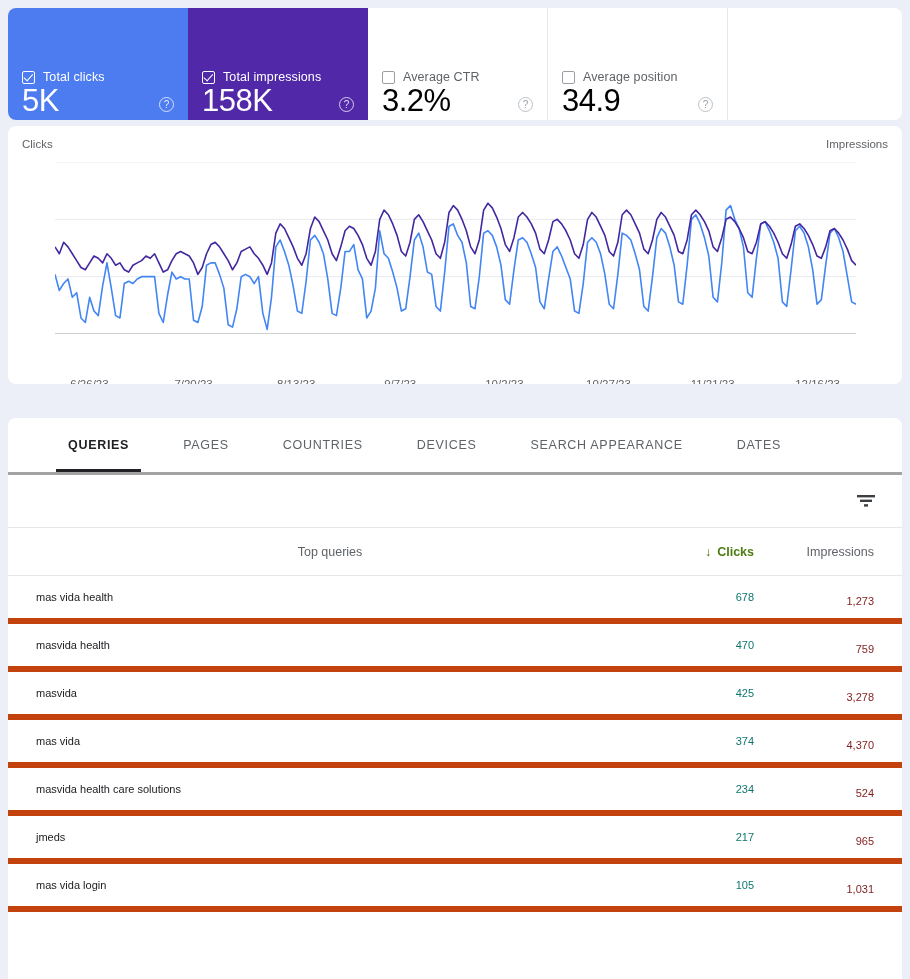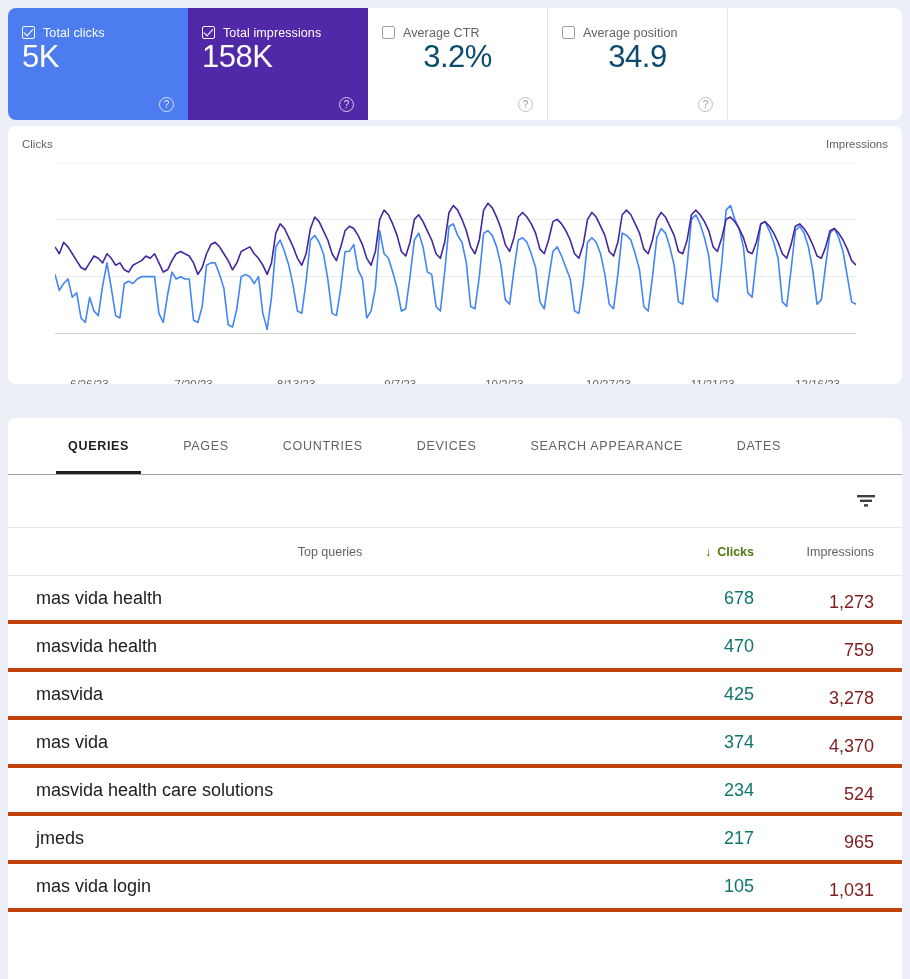--- a/index.html
+++ b/index.html
@@ -21,38 +21,38 @@
   .metric {
     position: relative; width: 180px; height: 112px;
     padding: 18px 14px 0 14px;
     border-right: 1px solid #e4e6ea;
     flex: 0 0 auto;
   }
   .metric.selected { border-right: none; }
   .metric.blue   { background: #4d7cf0; }
   .metric.purple { background: #5128a8; }
   .metric.plain  { background: #ffffff; }
-  .metric-head { display: flex; gap: 8px; }
+  .metric-head { display: flex; align-items: center; gap: 8px; margin-top: 44px; }
   .cbox {
     width: 13px; height: 13px; border-radius: 2px; flex: 0 0 auto;
     border: 1.5px solid #ffffff; position: relative; background: transparent;
   }
   .metric.plain .cbox { border-color: #9aa0a6; }
   .cbox.checked::after {
     content: ""; position: absolute; left: 3.2px; top: 0.4px;
     width: 4px; height: 7.5px; border: solid #ffffff;
     border-width: 0 1.6px 1.6px 0; transform: rotate(42deg);
   }
   .metric-label { font-size: 12.5px; letter-spacing: .1px; color: #ffffff; white-space: nowrap; }
   .metric.plain .metric-label { color: #5f6368; }
   .metric-value {
     font-size: 31px; line-height: 1.1;
     font-weight: 400; color: #ffffff; letter-spacing: -0.5px;
   }
-  .metric.plain .metric-value { color: #0c4a6e; text-align: center; }
+  .metric.plain .metric-value { color: #000000; }
   .help {
     position: absolute; right: 14px; bottom: 8px;
     width: 15px; height: 15px; border-radius: 50%;
     border: 1.3px solid rgba(255,255,255,.75);
     color: rgba(255,255,255,.85); font-size: 10px;
     display: flex; align-items: center; justify-content: center;
     line-height: 1;
   }
   .metric.plain .help { border-color: #bdc1c6; color: #9aa0a6; }
 
@@ -72,21 +72,21 @@
     transform: translateX(-50%); white-space: nowrap;
   }
 
   
   .table-card {
     position: absolute; left: 8px; top: 418px; width: 894px; height: 561px;
     background: #ffffff; border-radius: 8px 8px 0 0; overflow: hidden;
   }
   .tabs {
     height: 57px; display: flex; align-items: stretch;
-    border-bottom: 1px solid #a3a3a3; padding-left: 48px;
+    border-bottom: 3px solid #a3a3a3; padding-left: 48px;
   }
   .tab {
     position: relative; display: flex; align-items: center;
     padding: 0 12px; margin-right: 30px;
     font-size: 12.5px; letter-spacing: .7px; color: #5f6368;
     cursor: pointer; white-space: nowrap;
   }
   .tab.active { color: #202124; font-weight: 700; }
   .tab.active::after {
     content: ""; position: absolute; left: 0; right: 0; bottom: 0;
@@ -101,22 +101,22 @@
     display: flex; align-items: center; height: 48px;
     border-bottom: 1px solid #e4e6ea; padding: 0 28px;
     font-size: 12.5px; color: #5f6368;
   }
   .th-q { flex: 1 1 auto; text-align: center; }
   .th-c { width: 130px; text-align: right; color: #4d7c0f; font-weight: 700; position: relative; }
   .th-c .sortarrow { font-weight: 400; margin-right: 6px; }
   .th-i { width: 120px; text-align: right; }
   .trow {
     display: flex; align-items: center; height: 48px;
-    border-bottom: 4px solid #c2410c; padding: 0 28px;
-    font-size: 18px; color: #202124;
+    border-bottom: 6px solid #c2410c; padding: 0 28px;
+    font-size: 11px; color: #202124;
   }
   .td-q { flex: 1 1 auto; }
   .td-c { width: 130px; text-align: right; color: #0f766e; }
   .td-i { width: 120px; text-align: right; color: #7f1d1d; margin-top: 8px; }
 </style>
 </head>
 <body>
 
 <div class="page">
 

